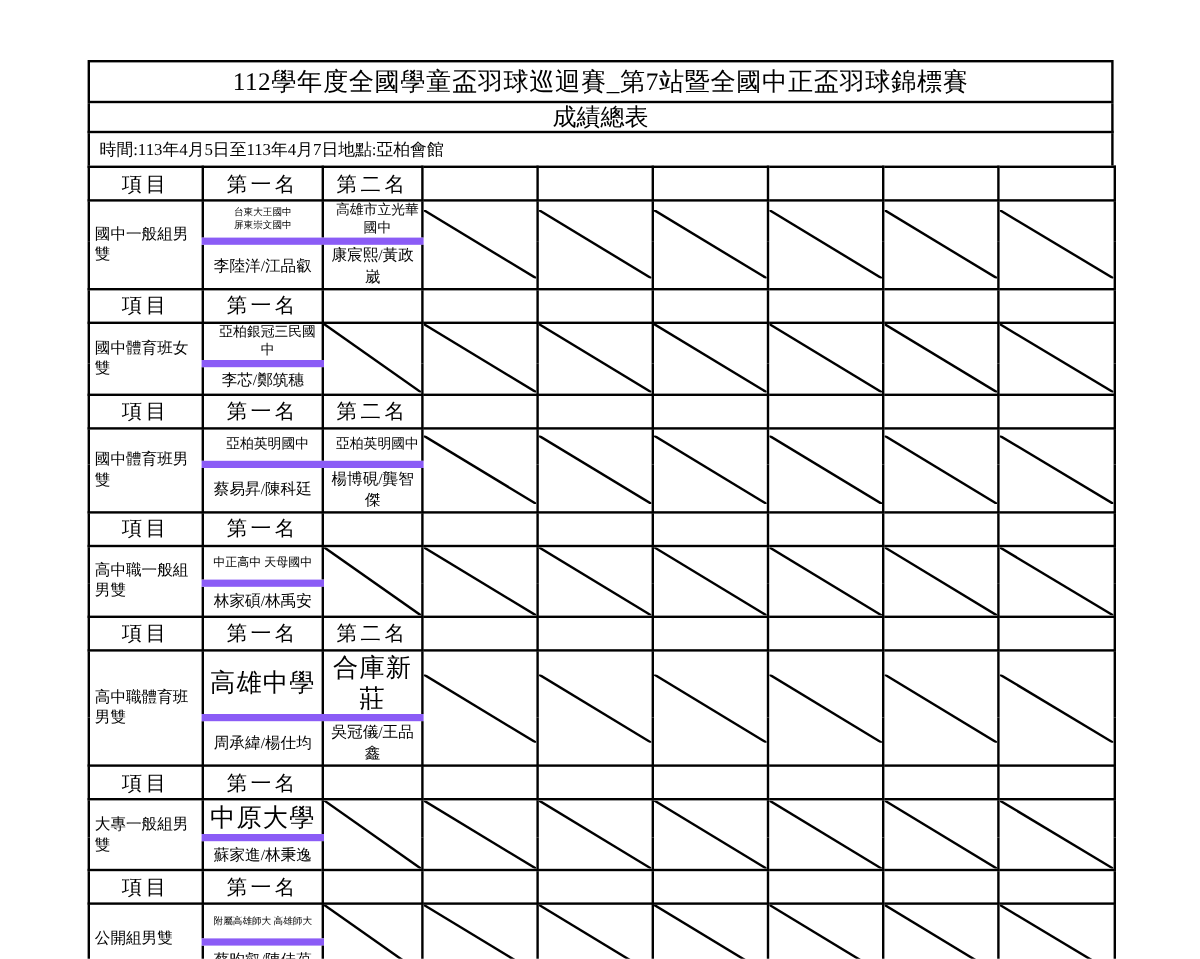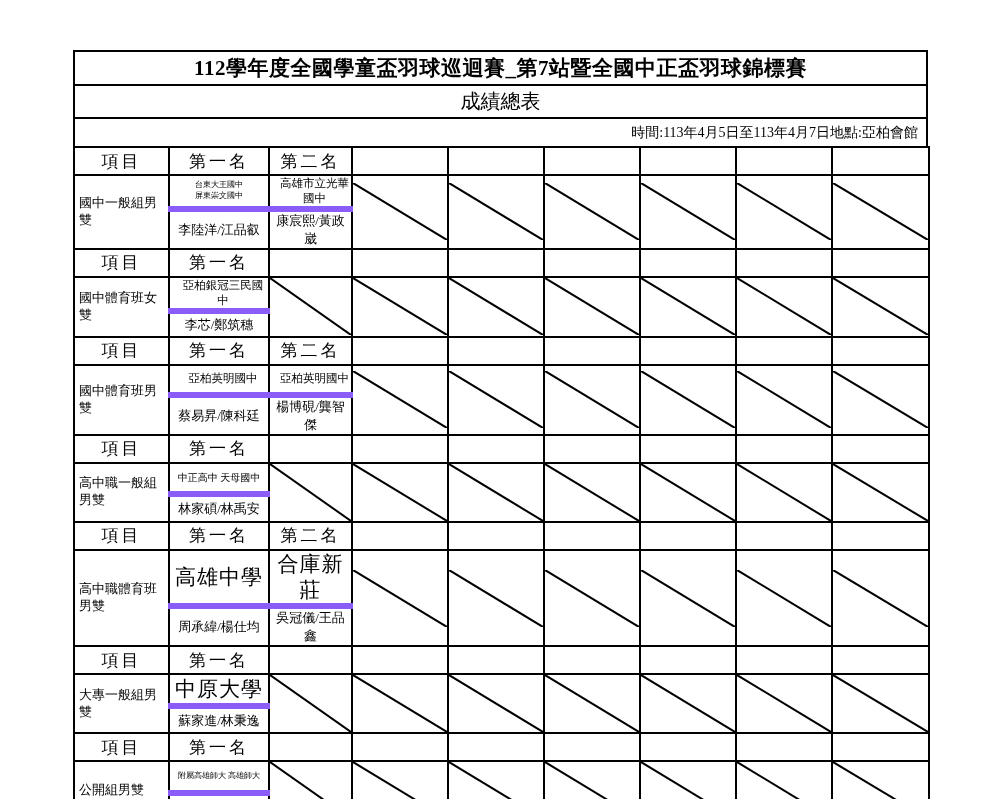--- a/index.html
+++ b/index.html
@@ -4,29 +4,29 @@
 <style>
   html,body{margin:0;padding:0;}
   body{
     width:1000px;height:799px;background:#ffffff;position:relative;
     font-family:"Liberation Serif","DejaVu Serif",serif;color:#000;
   }
   .page-frame{position:absolute;left:73px;top:50px;width:855px;}
   .title-row{
     box-sizing:border-box;border:2px solid #000;height:36px;
     display:flex;align-items:center;justify-content:center;
-    font-size:21px;font-weight:bold;letter-spacing:.5px;
+    font-size:21px;font-weight:normal;letter-spacing:.5px;
   }
   .subtitle-row{
-    box-sizing:border-box;border:2px solid #000;border-top:none;height:33px;
+    box-sizing:border-box;border:2px solid #000;border-top:none;height:25px;
     display:flex;align-items:center;justify-content:center;font-size:20px;
   }
   .info-row{
     box-sizing:border-box;border:2px solid #000;border-top:none;border-bottom:none;height:27px;
-    display:flex;align-items:center;justify-content:flex-end;
+    display:flex;align-items:center;justify-content:flex-start;
     font-size:14px;padding:10px 8px;
   }
   table.results{
     border-collapse:collapse;table-layout:fixed;width:855px;
     border:2px solid #000;
   }
   td{border:2px solid #000;padding:0;text-align:center;vertical-align:middle;overflow:hidden;}
   tr.hdr{height:28px;}
   tr.school-row{height:30px;}
   tr.players-row{height:26px;}

